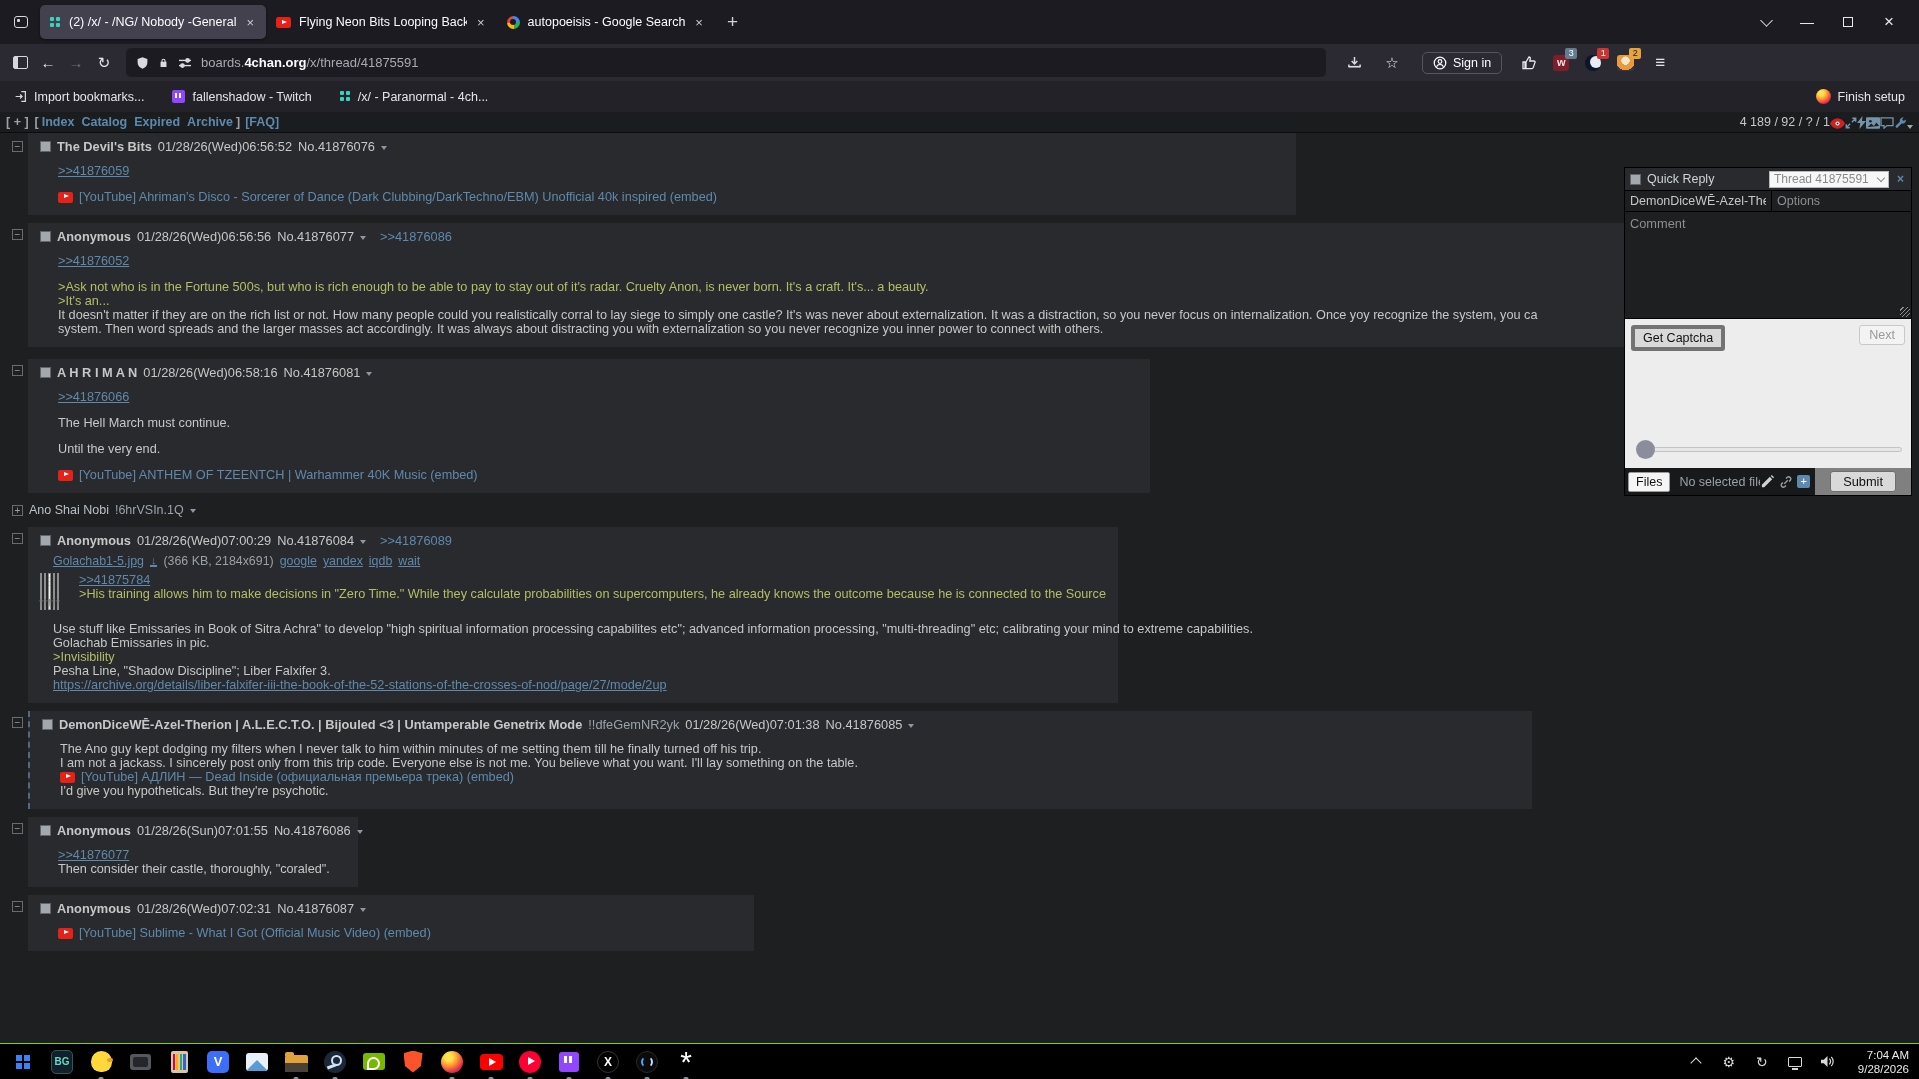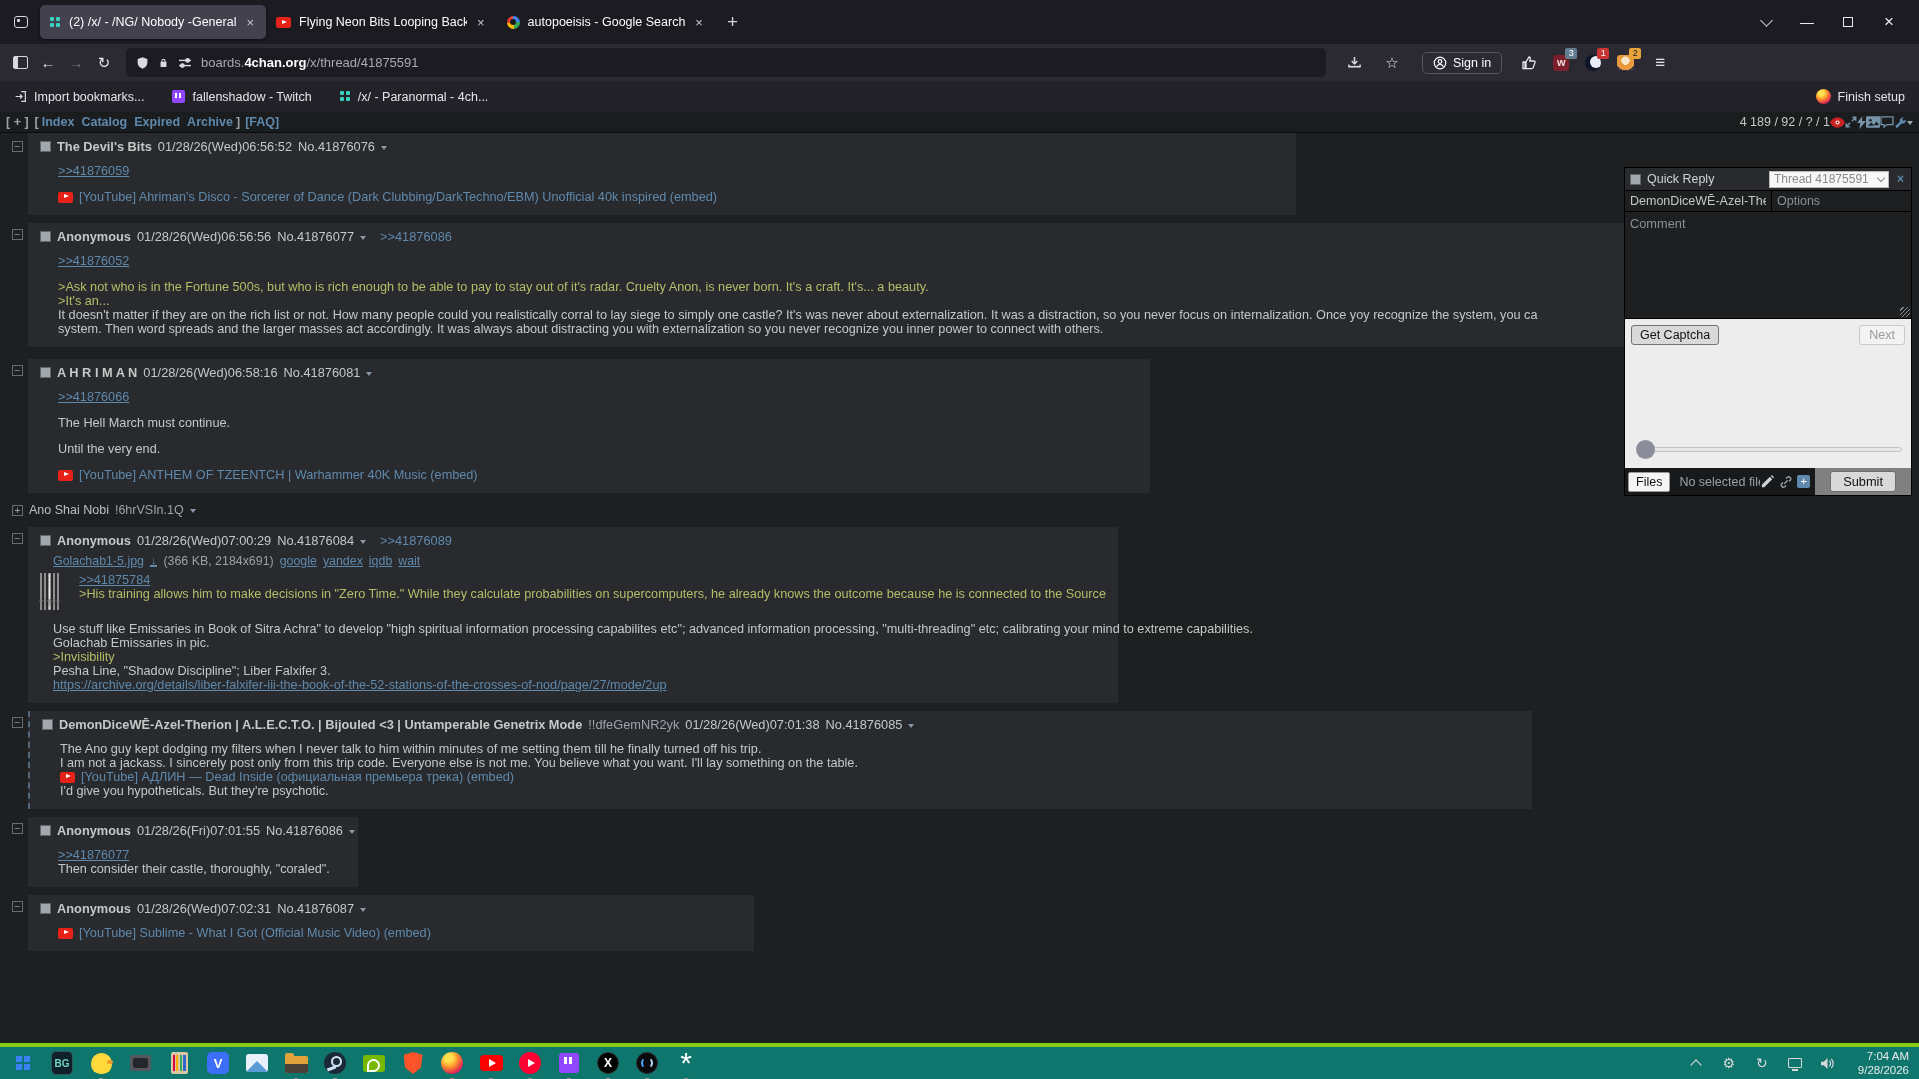--- a/index.html
+++ b/index.html
@@ -47,21 +47,21 @@
 .bm-twitch{width:13px;height:13px;background:#9146ff;border-radius:2px;position:relative}
 .bm-twitch::after{content:"";position:absolute;left:3px;top:3px;width:2px;height:5px;background:#fff;box-shadow:4px 0 #fff}
 .firefox-ball{width:15px;height:15px;border-radius:50%;background:radial-gradient(circle at 35% 28%,#ffe14d 0 18%,#ff9a2e 40%,#e22850 72%,#712cf9 100%)}
 .bm-right{margin-left:auto;display:flex;align-items:center;gap:7px}
 
 .page{position:absolute;top:112px;left:0;right:0;bottom:36px;background:#1d1f21;overflow:hidden}
 .ghost{position:absolute;top:2px;left:18px;z-index:1;opacity:.42;color:#aeb6bc;font-size:12.5px;display:flex;gap:6px;align-items:center}
 .strip{position:absolute;top:0;left:0;right:0;height:21px;background:rgba(26,28,30,.93);border-bottom:1px solid #0b0c0d;z-index:5;display:flex;align-items:center;padding:0 6px;font-size:12.5px;font-weight:600;color:#9aa2a8}
 .strip a{color:#5f89ac;text-decoration:none;cursor:pointer}
 .strip .links{display:flex;gap:7px;margin:0 3px}
-.strip-right{margin-left:auto;display:flex;align-items:center;color:#c5c8c6;font-weight:400}
+.strip-right{margin-left:auto;display:flex;align-items:flex-end;color:#c5c8c6;font-weight:400}
 .sicon{display:flex;align-items:center}
 .content{position:absolute;top:7px;left:12px;right:0;z-index:2}
 .prow{display:flex;align-items:flex-start;margin-top:8px}
 .prow:first-child{margin-top:0}
 .colbox{width:11px;height:11px;border:1px solid #676c70;color:#9aa2a8;font-size:10px;line-height:9px;text-align:center;margin:6px 5px 0 0;flex:none;cursor:pointer}
 .post{background:#282a2e;padding:6px 12px 11px 12px;position:relative}
 .post.dashed{border-left:2px dashed #53687d}
 .ph{font-size:12.8px;color:#c5c8c6;display:flex;align-items:center;gap:6px;white-space:nowrap}
 .ph b{font-weight:700}
 .ph .trip{color:#9ba3ab;font-weight:400}
@@ -97,33 +97,33 @@
 .qr-names{display:flex;height:21px;border-bottom:1px solid #000}
 .qr-names input{background:#1d1f21;border:none;outline:none;color:#c5c8c6;font-size:12.5px;font-family:"Liberation Sans",sans-serif;padding:0 5px;height:100%}
 .qr-names input::placeholder{color:#8a8f94}
 .qr-name{width:147px;border-right:1px solid #000 !important}
 .qr-opts{width:139px}
 .qr-comment{position:relative;height:107px;background:#1d1f21;border-bottom:1px solid #000}
 .qr-comment textarea{width:100%;height:100%;background:transparent;border:none;outline:none;resize:none;color:#c5c8c6;font-size:12.8px;font-family:"Liberation Sans",sans-serif;padding:4px 5px}
 .qr-comment textarea::placeholder{color:#8a8f94}
 .resize-glyph{position:absolute;right:1px;bottom:1px;width:10px;height:10px;background:repeating-linear-gradient(135deg,transparent 0 2px,#8a8f94 2px 3px);cursor:nwse-resize}
 .qr-captcha{position:relative;height:149px;background:#ededed}
-.btn-getcap{position:absolute;left:6px;top:6px;background:#d9d9d9;border:1px solid #737373;border-radius:3px;color:#111;font-size:12.5px;padding:2px 8px;cursor:pointer}
+.btn-getcap{position:absolute;left:6px;top:6px;background:#d9d9d9;border:4px solid #737373;border-radius:3px;color:#111;font-size:12.5px;padding:2px 8px;cursor:pointer}
 .btn-next{position:absolute;right:6px;top:6px;background:#f3f3f3;border:1px solid #c9c9c9;border-radius:3px;color:#9a9a9a;font-size:12.5px;padding:2px 9px;cursor:pointer}
 .cap-slider{position:absolute;left:12px;right:9px;bottom:16px;height:5px;background:#e6e6e6;border:1px solid #c2c2c2;border-radius:3px;cursor:pointer}
 .cap-thumb{position:absolute;left:-2px;top:-8px;width:19px;height:19px;border-radius:50%;background:#8b8d9b;cursor:grab}
 .qr-files{height:27px;background:#17191b;display:flex;align-items:center;padding-left:3px}
 .btn-files{background:#f5f5f5;color:#111;border:1px solid #9a9a9a;border-radius:2px;font-size:12.5px;padding:2px 7px;cursor:pointer}
 .nofile{color:#9aa0a5;margin-left:9px;flex:1;white-space:nowrap;overflow:hidden}
 .fic{display:flex;align-items:center;gap:4px;margin-right:5px}
 .plusbox{width:13px;height:13px;background:#5f89ac;color:#fff;font-size:11px;line-height:12px;text-align:center;border-radius:2px;cursor:pointer}
 .submitzone{background:#808080;height:100%;display:flex;align-items:center;padding:0 15px}
 .btn-submit{background:#d9d9d9;border:1px solid #6d6d6d;border-radius:3px;color:#111;font-size:12.8px;padding:2px 12px;cursor:pointer}
 
-.taskbar{position:absolute;left:0;right:0;bottom:0;height:36px;background:#0f766e;border-top:4px solid #84cc16;display:flex;align-items:center;padding:0 10px;gap:13px}
+.taskbar{position:absolute;left:0;right:0;bottom:0;height:36px;background:#000000;border-top:1px solid #84cc16;display:flex;align-items:center;padding:0 10px;gap:13px}
 .tb{width:26px;height:26px;display:flex;align-items:center;justify-content:center;position:relative;cursor:pointer}
 .tb.run::after{content:"";position:absolute;bottom:-5px;left:50%;transform:translateX(-50%);width:5px;height:3px;border-radius:2px;background:#8b8f94}
 .winlogo{width:6px;height:6px;background:#3b82f6;box-shadow:8px 0 #3b82f6,0 8px #3b82f6,8px 8px #3b82f6;margin:-8px 0 0 -8px}
 .i-bg{width:22px;height:24px;border-radius:5px;background:#10212b;border:1px solid #2c5a57;color:#6fd4c1;font-size:10px;font-weight:700;display:flex;align-items:center;justify-content:center}
 .i-duck{width:21px;height:21px;border-radius:50% 50% 45% 45%;background:#ffd93b;position:relative}
 .i-duck::after{content:"";position:absolute;right:-1px;top:7px;width:6px;height:4px;background:#f09a2e;border-radius:2px}
 .i-tv{width:21px;height:16px;background:#54585e;border-radius:3px;position:relative}
 .i-tv::after{content:"";position:absolute;inset:3px;background:#23262a;border-radius:2px}
 .i-gallery{width:17px;height:22px;background:#d9c6a5;border-radius:2px;padding:3px 2px;display:flex;gap:1.5px}
 .i-gallery i{flex:1}.i-gallery i:nth-child(1){background:#d04}.i-gallery i:nth-child(2){background:#fa0}.i-gallery i:nth-child(3){background:#3a6}.i-gallery i:nth-child(4){background:#36c}
@@ -485,21 +485,21 @@
           </div>
         </div>
       </div>
 
       <div class="prow">
         <span class="colbox">−</span>
         <div class="post" style="width:330px">
           <div class="ph">
             <span class="cb"></span>
             <b>Anonymous</b>
-            <span>01/28/26(Fri)07:01:55</span>
+            <span>01/28/26(Sun)07:01:55</span>
             <span>No.41876086</span>
             <span class="caret"></span>
           </div>
           <div class="pbody">
             <div><span class="ql">&gt;&gt;41876077</span></div>
             <div class="nowrap">Then consider their castle, thoroughly, "coraled".</div>
           </div>
         </div>
       </div>
 

